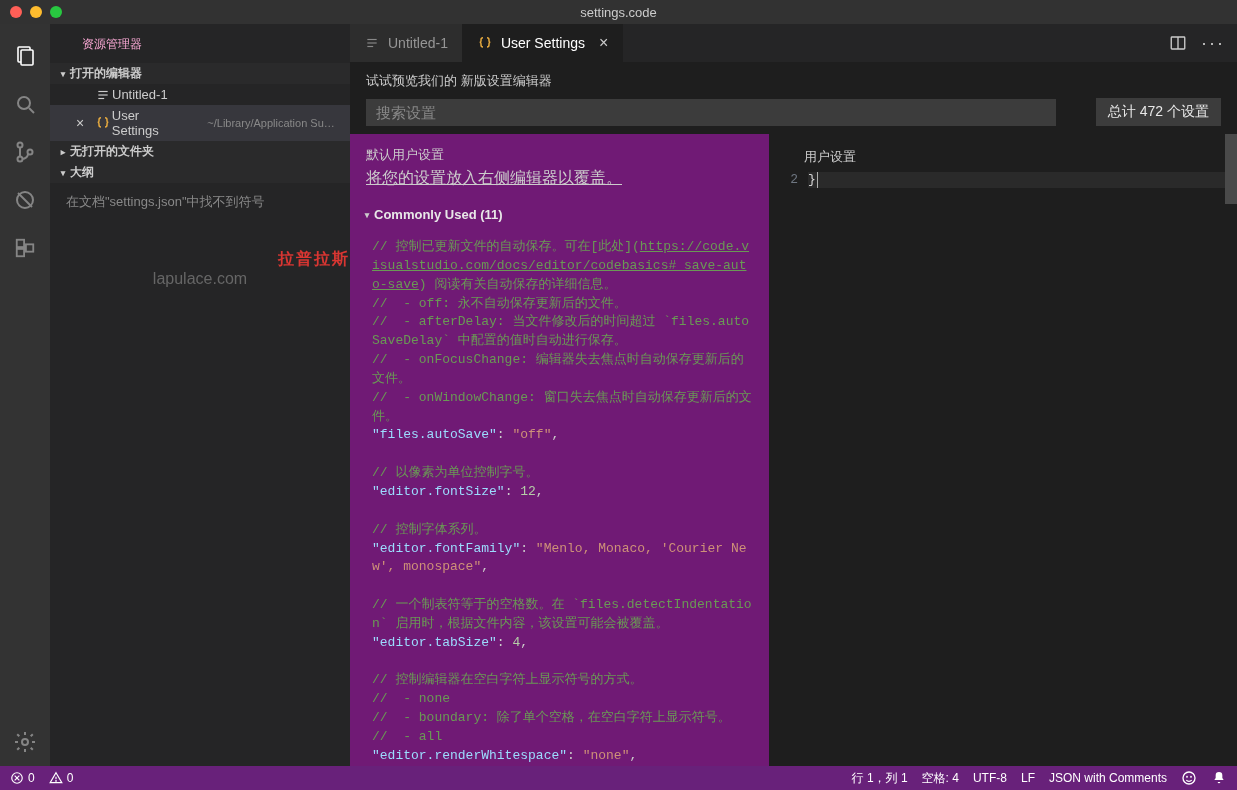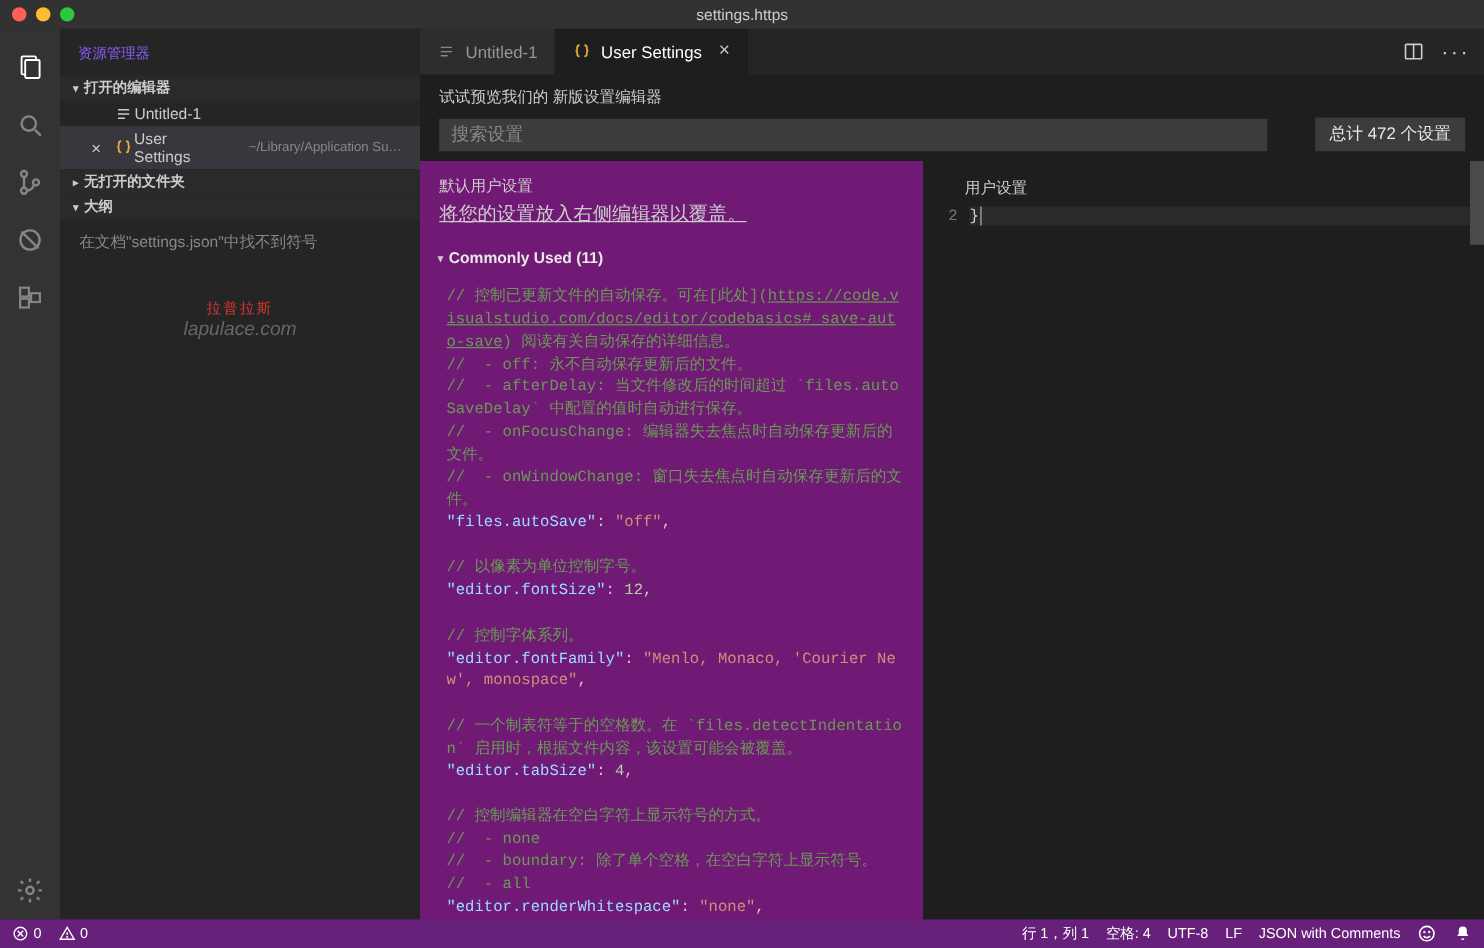--- a/index.html
+++ b/index.html
@@ -49,23 +49,23 @@
   .activitybar .icon.active { color: #fff; }
   .activitybar .spacer { flex: 1; }
   .sidebar {
     width: 300px;
     background: #252526;
     display: flex;
     flex-direction: column;
     position: relative;
   }
   .sidebar-title {
-    padding: 12px 15px 10px;
+    padding: 12px 32px 10px;
     font-size: 12px;
-    color: #8b5cf6;
+    color: #f9a8d4;
   }
   .section-hdr {
     display: flex; align-items: center;
     padding: 2px 6px;
     font-size: 12px;
     font-weight: 600;
     color: #ccc;
     background: #2a2a2b;
     cursor: pointer;
   }
@@ -80,22 +80,22 @@
   .open-editor .close { width: 18px; color: #ccc; font-size: 14px; }
   .open-editor .ic { width: 18px; display: flex; align-items: center; justify-content: center; }
   .open-editor .path { color: #888; font-size: 11px; margin-left: 18px; white-space: nowrap; overflow: hidden; text-overflow: ellipsis; }
   .outline-empty {
     padding: 10px 16px; color: #888; font-size: 13px;
   }
   .watermark {
     position: absolute; top: 225px; left: 0; right: 0; text-align: center;
     pointer-events: none;
   }
-  .watermark .cn { color: #d93632; font-size: 12px; font-weight: normal; letter-spacing: 2px; }
-  .watermark .url { color: #666; font-size: 16px; font-style: italic; }
+  .watermark .cn { color: #d93632; font-size: 16px; font-weight: bold; letter-spacing: 2px; text-align: right; }
+  .watermark .url { color: #666; font-size: 16px; }
   .editor-area {
     flex: 1;
     display: flex;
     flex-direction: column;
     background: #1e1e1e;
   }
   .tabbar {
     height: 38px;
     background: #252526;
     display: flex;
@@ -227,21 +227,21 @@
 </style>
 </head>
 <body>
 
 <div class="titlebar">
   <div class="traffic-lights">
     <div class="tl red"></div>
     <div class="tl yellow"></div>
     <div class="tl green"></div>
   </div>
-  <div class="window-title">settings.https</div>
+  <div class="window-title">settings.code</div>
 </div>
 
 <div class="main">
 
   <div class="activitybar">
     <div class="icon active">
       <svg width="24" height="24" viewBox="0 0 24 24" fill="none" stroke="currentColor" stroke-width="1.6">
           <rect x="5" y="3" width="12" height="15" rx="1"></rect>
           <rect x="8" y="6" width="12" height="15" rx="1" fill="#333"></rect>
         </svg>

